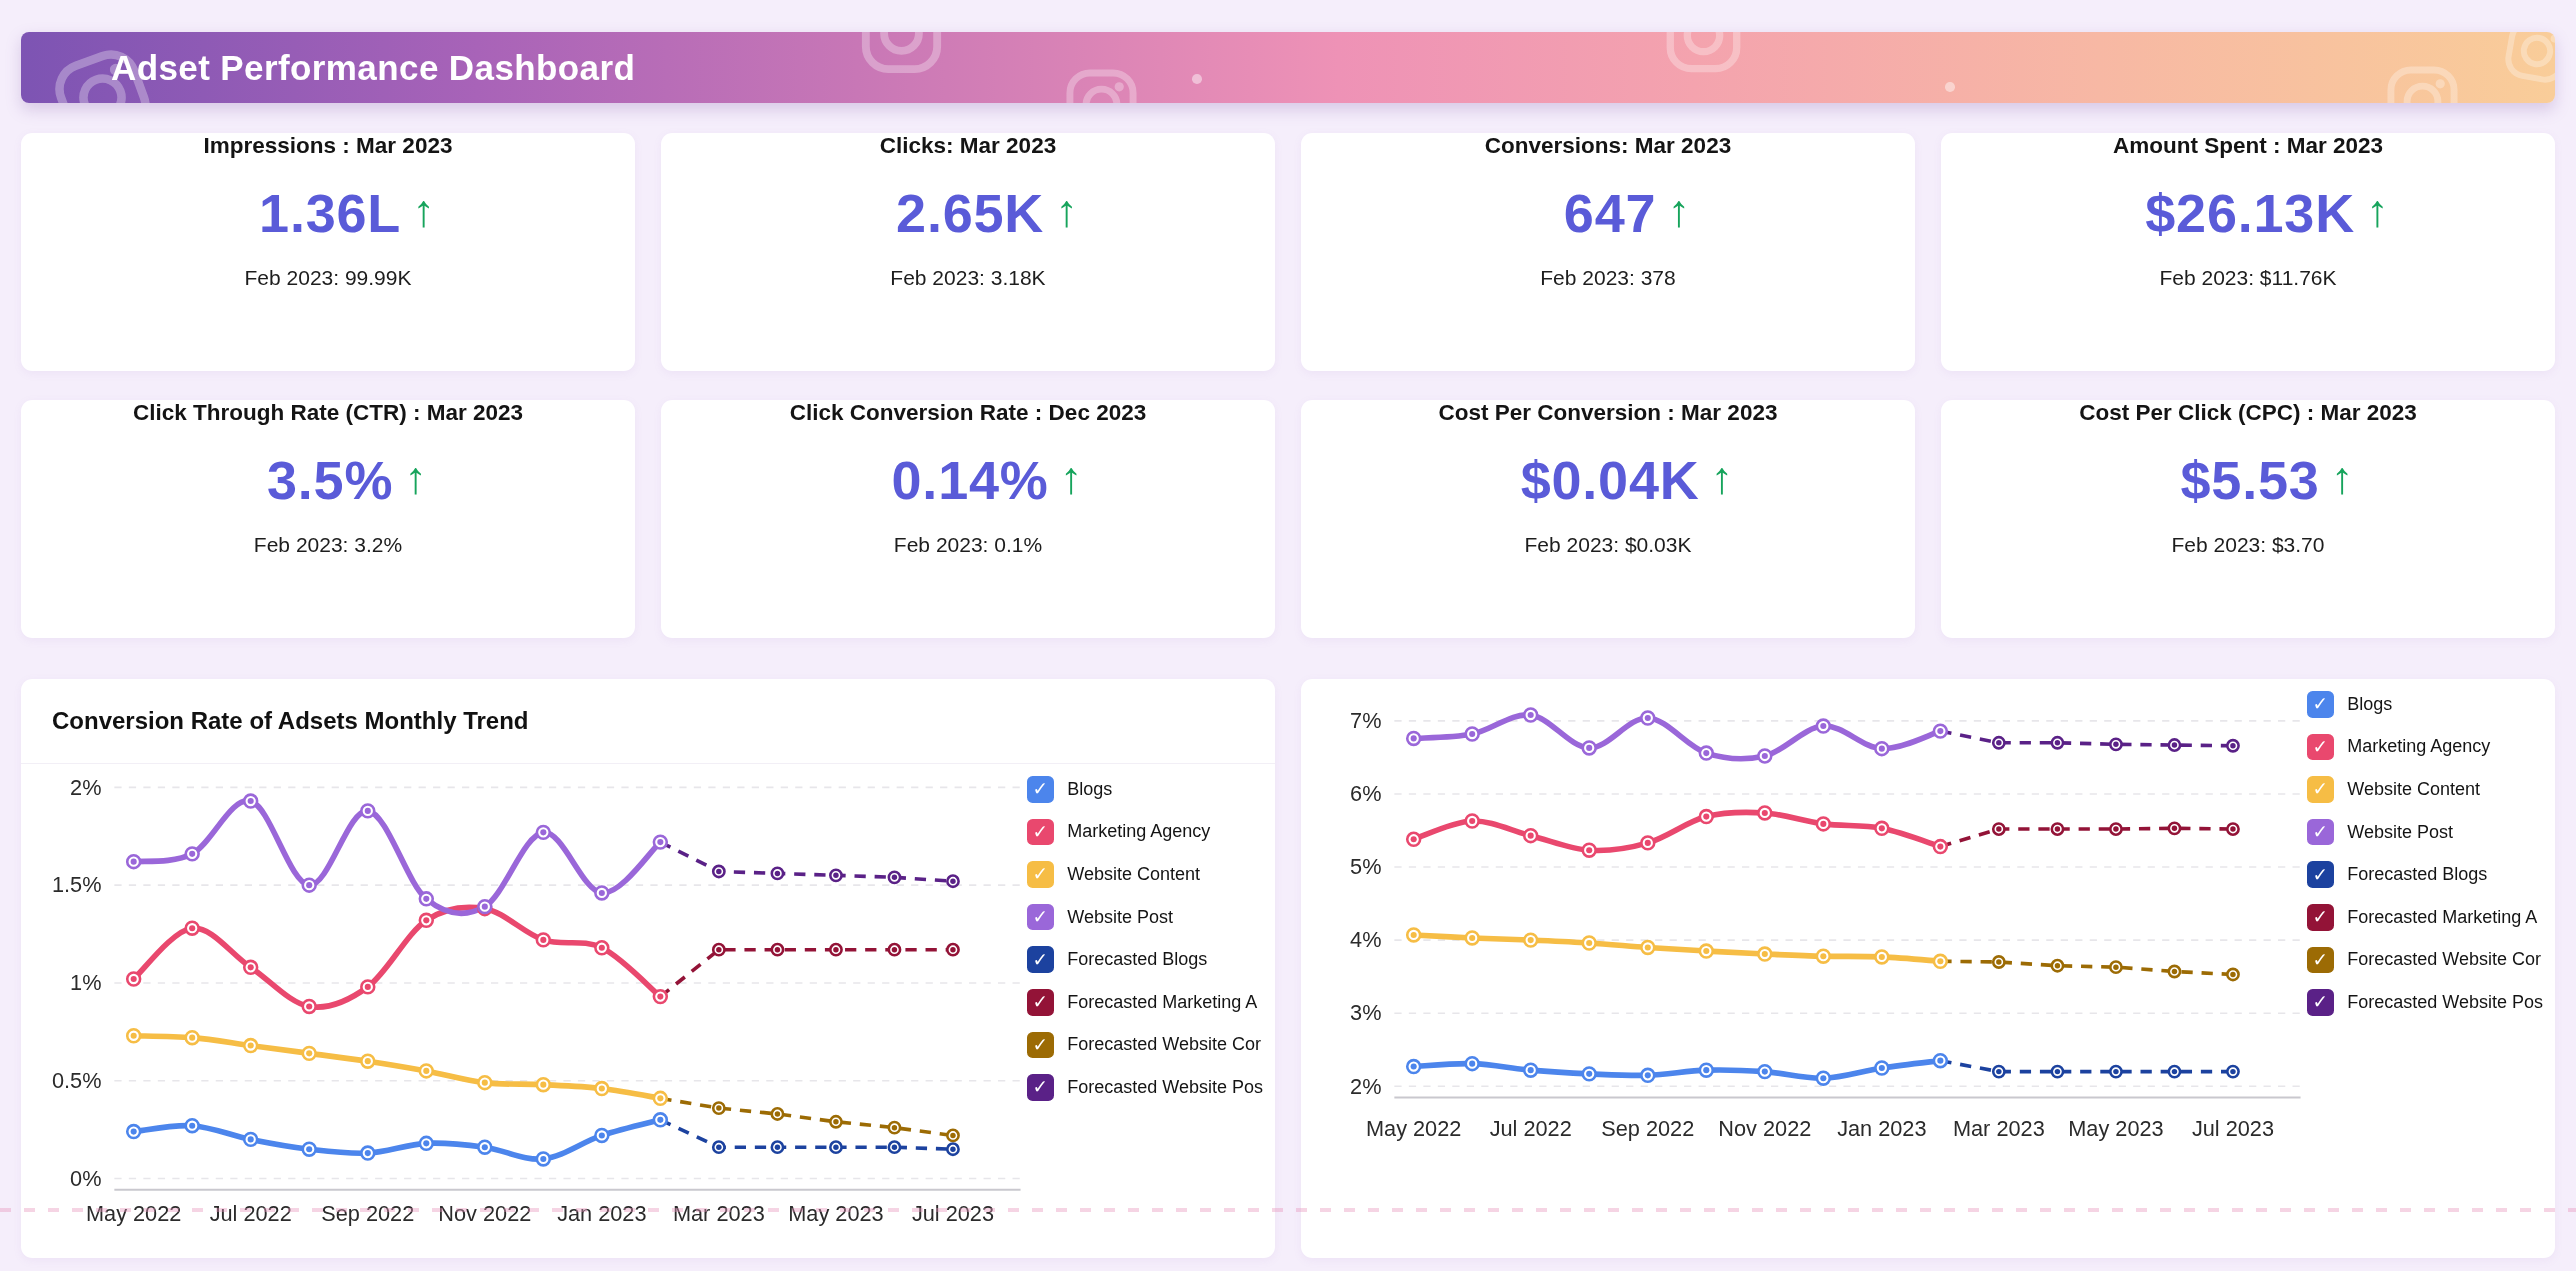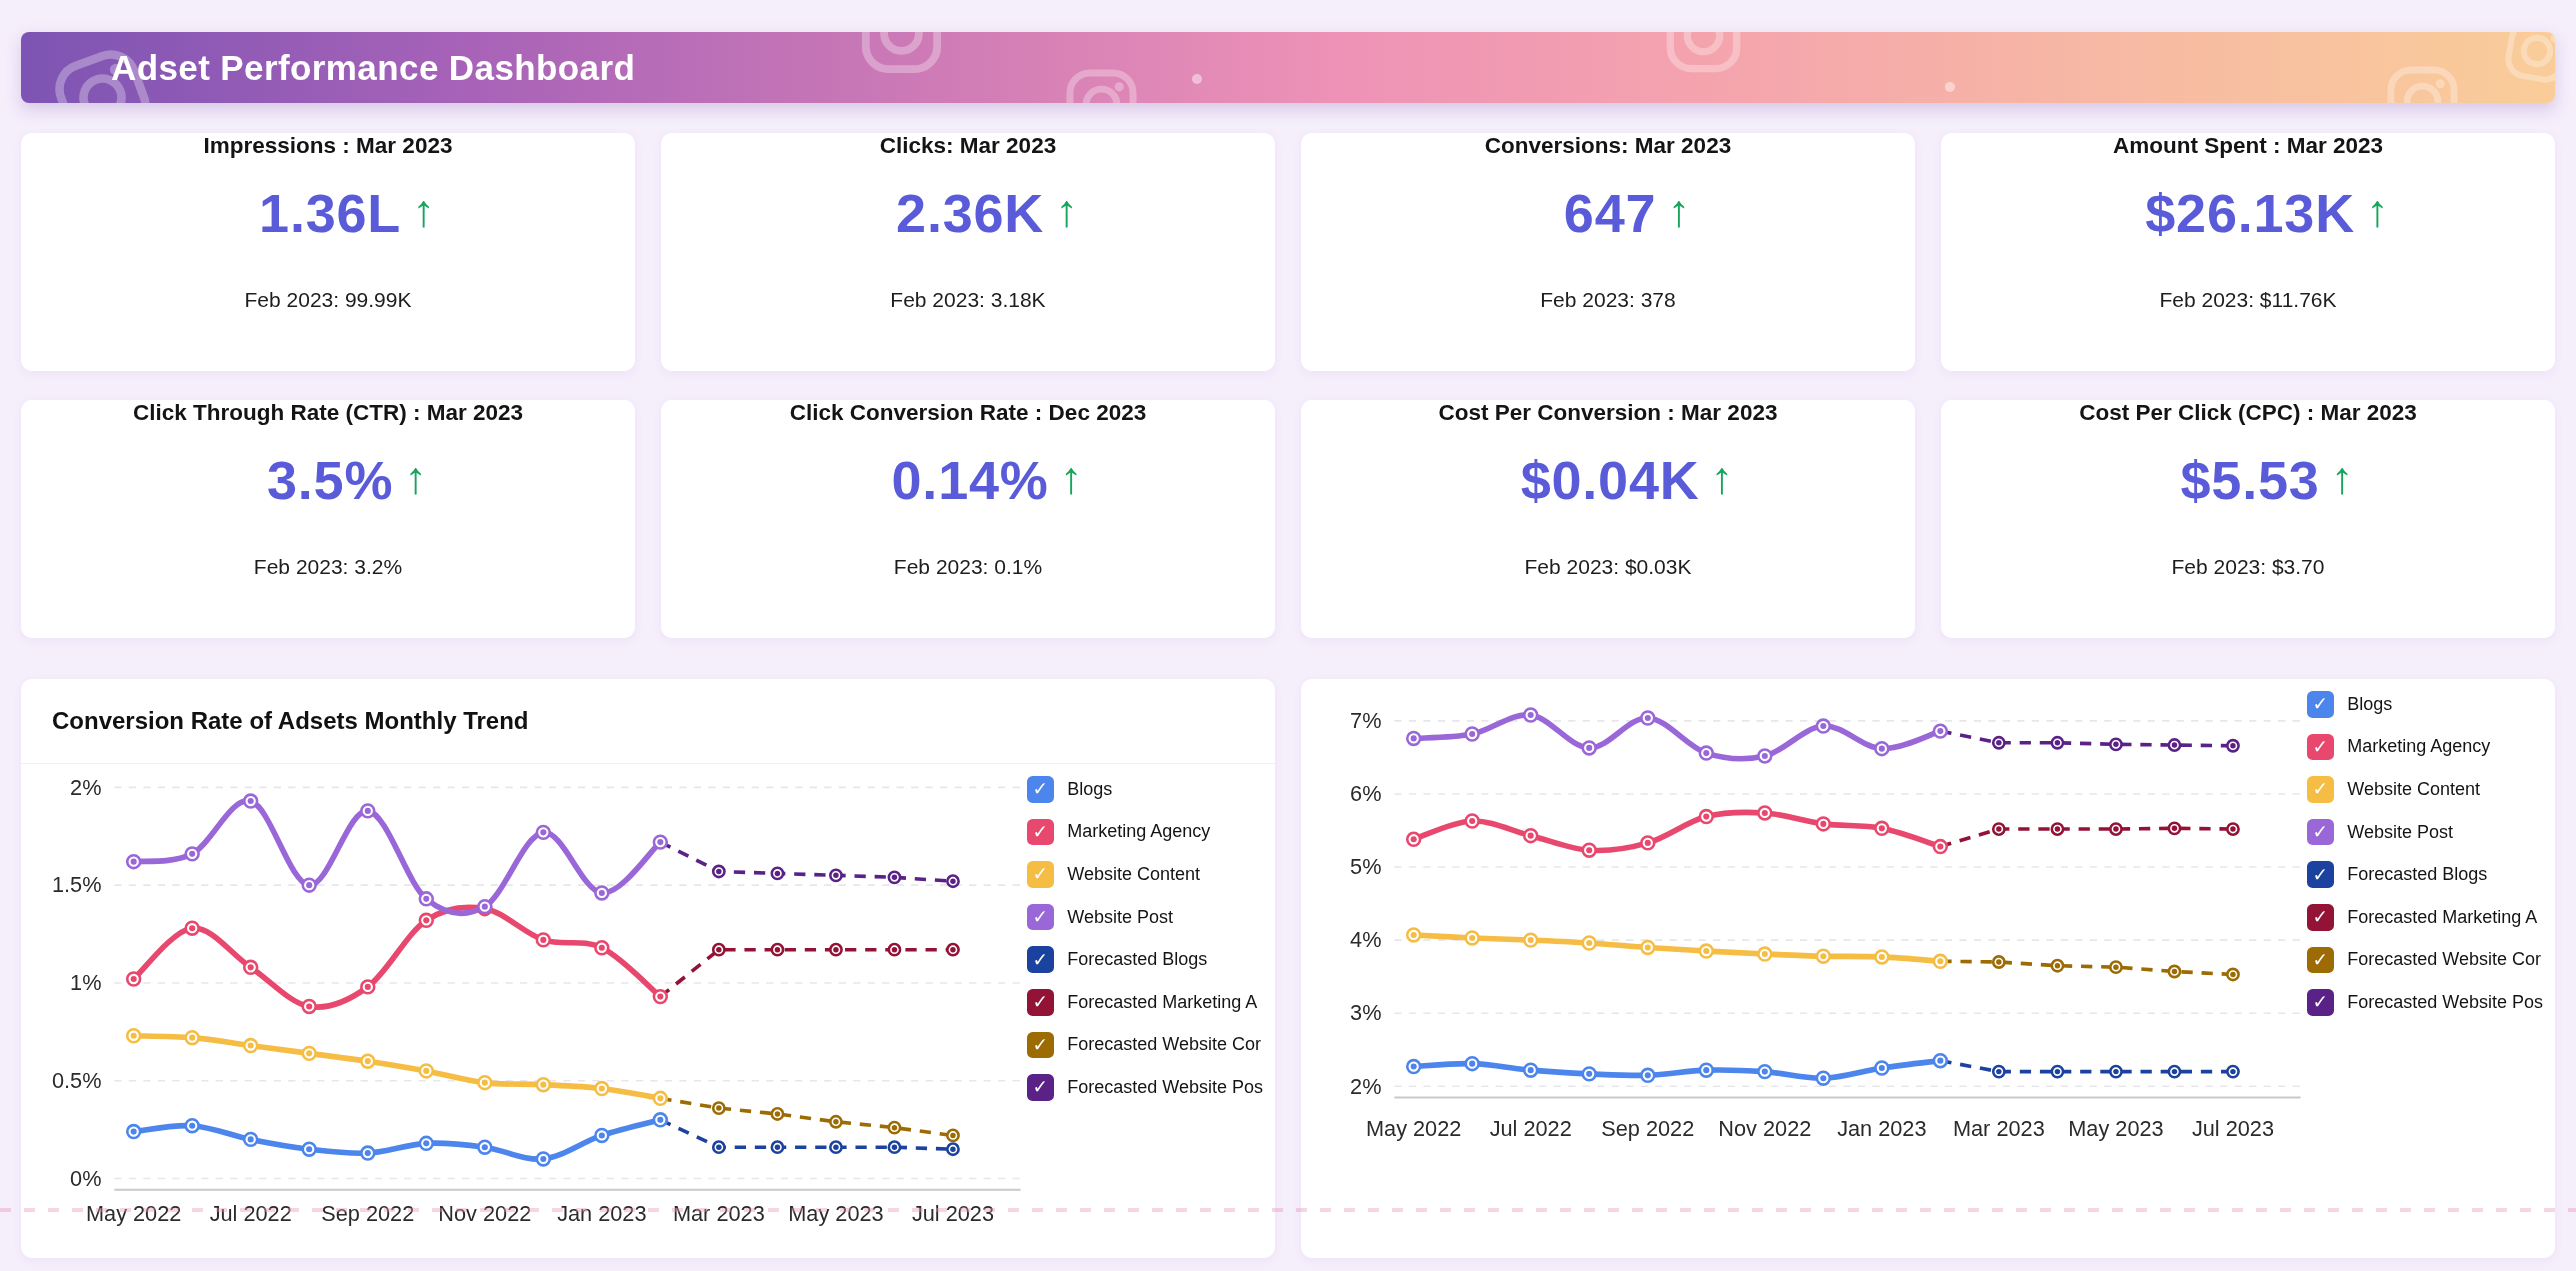--- a/index.html
+++ b/index.html
@@ -18,21 +18,21 @@
 
   
   .kpi-grid{position:absolute;left:21px;top:133px;width:2534px;display:grid;
     grid-template-columns:repeat(4,1fr);grid-auto-rows:238px;gap:29px 26px;}
   .card{background:#fff;border-radius:11.3px;box-shadow:0 2.4px 8px rgba(150,110,190,.08);
     display:flex;flex-direction:column;align-items:center;box-sizing:border-box;}
   .card-title{font-size:22.5px;font-weight:700;color:#141414;}
   .card-value-row{margin-top:22.5px;display:flex;align-items:center;}
   .card-value{font-size:54px;font-weight:700;color:#5a5bd8;letter-spacing:0.8px;margin-left:38px;}
   .card-arrow{font-size:45px;font-weight:600;color:#17a45c;margin-left:11.3px;line-height:1;position:relative;top:-1.6px;}
-  .card-sub{margin-top:44px;font-size:21px;color:#1d1d1d;}
+  .card-sub{margin-top:22px;font-size:21px;color:#1d1d1d;}
 
   
   .charts{position:absolute;left:21px;top:679px;width:2534px;height:579px;display:grid;
     grid-template-columns:1fr 1fr;gap:26px;}
   .panel{background:#fff;border-radius:11.3px;box-shadow:0 2.4px 8px rgba(150,110,190,.08);overflow:hidden;}
   .panel-title{height:85px;display:flex;align-items:center;padding-left:31px;
     font-size:24px;font-weight:700;color:#111;border-bottom:1.6px solid #f2eff6;box-sizing:border-box;}
   .chart-body{display:flex;height:492px;}
   .plot{width:1006px;height:491px;flex:none;}
   .legend{width:246px;padding-top:12px;box-sizing:border-box;overflow:hidden;}
@@ -91,21 +91,21 @@
     <div class="card-value-row">
       <span class="card-value">1.36L</span>
       <span class="card-arrow">↑</span>
     </div>
     <div class="card-sub">Feb 2023: 99.99K</div>
   </div>
 
   <div class="card">
     <div class="card-title">Clicks: Mar 2023</div>
     <div class="card-value-row">
-      <span class="card-value">2.36K</span>
+      <span class="card-value">2.65K</span>
       <span class="card-arrow">↑</span>
     </div>
     <div class="card-sub">Feb 2023: 3.18K</div>
   </div>
 
   <div class="card">
     <div class="card-title">Conversions: Mar 2023</div>
     <div class="card-value-row">
       <span class="card-value">647</span>
       <span class="card-arrow">↑</span>

